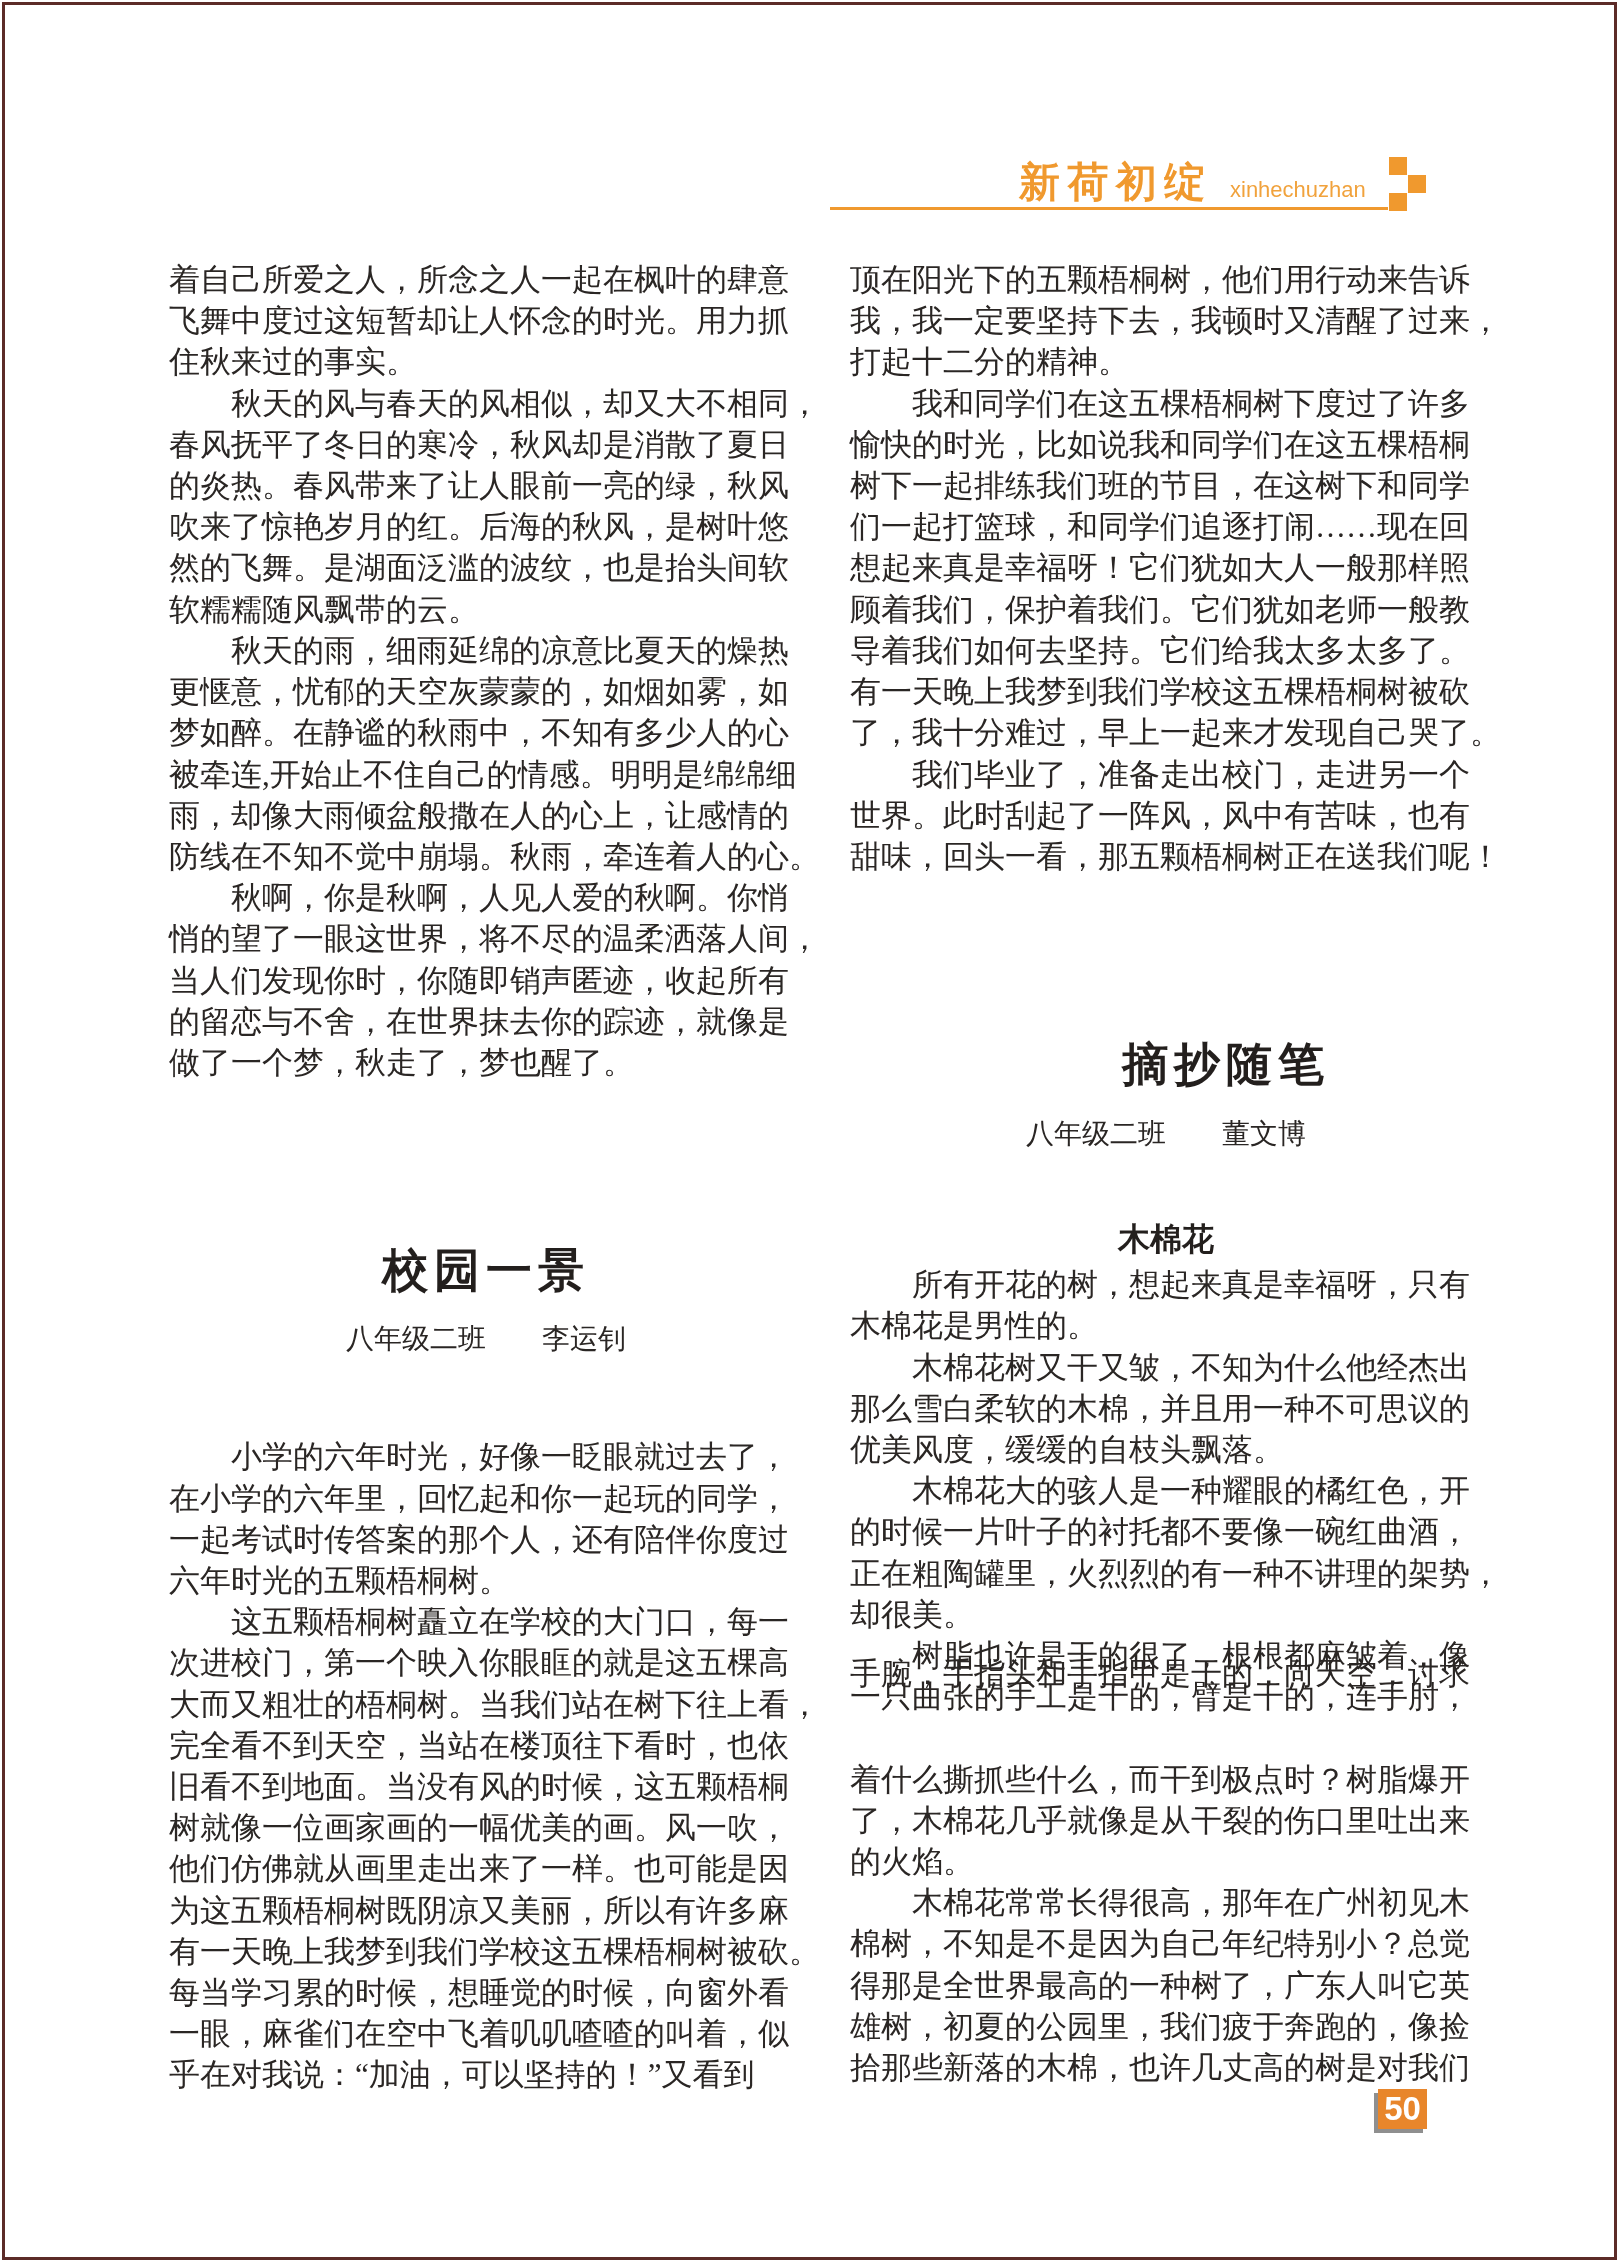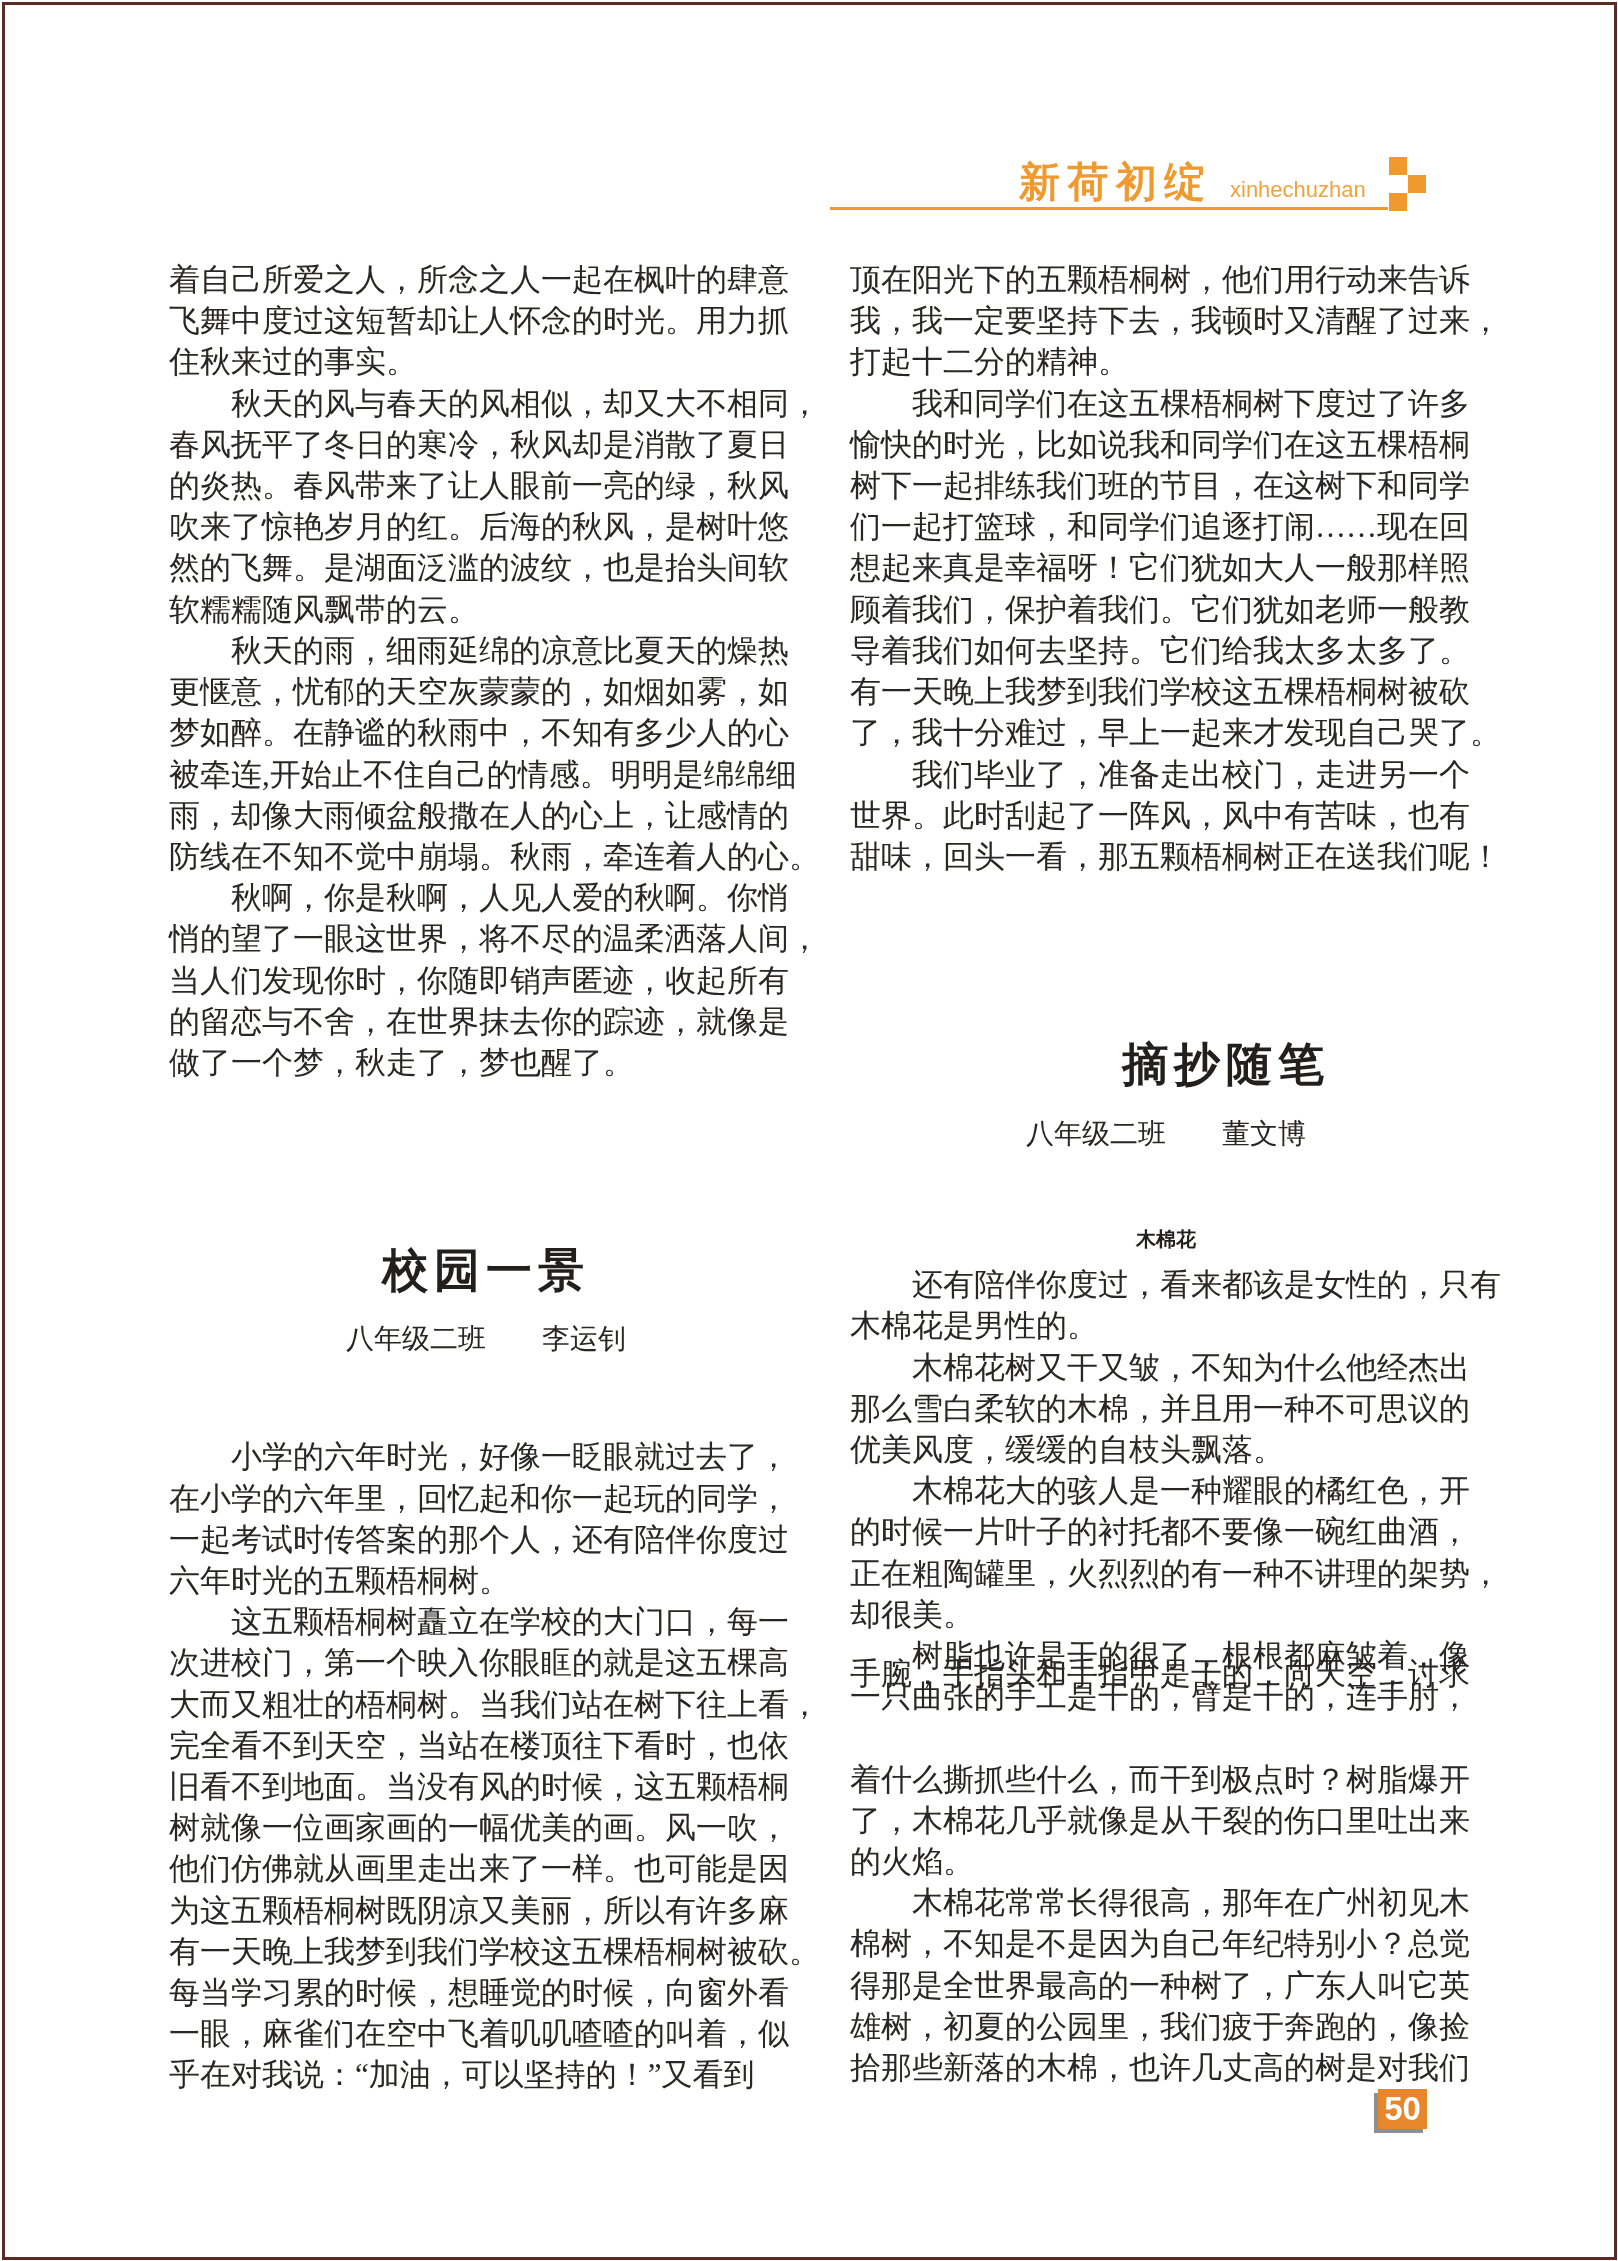--- a/index.html
+++ b/index.html
@@ -71,21 +71,21 @@
   .essay-author{
     position:absolute;
     font-size:28px;
     line-height:32px;
     color:#2a2624;
     white-space:nowrap;
     transform:translateX(-50%);
   }
   .essay-subtitle{
     position:absolute;
-    font-size:20px;
+    font-size:32px;
     line-height:37px;
     font-weight:bold;
     color:#231f1d;
     white-space:nowrap;
     transform:translateX(-50%);
   }
   
   .pagenum-shadow{
     position:absolute;
     left:1374px;top:2093px;
@@ -180,21 +180,21 @@
     <div class="bl rc" style="top:712px">了，我十分难过，早上一起来才发现自己哭了。</div>
     <div class="bl rc" style="top:754px">　　我们毕业了，准备走出校门，走进另一个</div>
     <div class="bl rc" style="top:795px">世界。此时刮起了一阵风，风中有苦味，也有</div>
     <div class="bl rc" style="top:836px">甜味，回头一看，那五颗梧桐树正在送我们呢！</div>
   </div>
 
   <div>
     <div class="essay-title" style="left:1226px;top:1039px">摘抄随笔</div>
     <div class="essay-author" style="left:1166px;top:1118px">八年级二班　　董文博</div>
     <div class="essay-subtitle" style="left:1166px;top:1221px">木棉花</div>
-    <div class="bl rc" style="top:1264px">　　还有陪伴你度过，看来都该是女性的，只有</div>
+    <div class="bl rc" style="top:1264px">　　所有开花的树，想起来真是幸福呀，只有</div>
     <div class="bl rc" style="top:1305px">木棉花是男性的。</div>
     <div class="bl rc" style="top:1347px">　　木棉花树又干又皱，不知为什么他经杰出</div>
     <div class="bl rc" style="top:1388px">那么雪白柔软的木棉，并且用一种不可思议的</div>
     <div class="bl rc" style="top:1429px">优美风度，缓缓的自枝头飘落。</div>
     <div class="bl rc" style="top:1470px">　　木棉花大的骇人是一种耀眼的橘红色，开</div>
     <div class="bl rc" style="top:1511px">的时候一片叶子的衬托都不要像一碗红曲酒，</div>
     <div class="bl rc" style="top:1553px">正在粗陶罐里，火烈烈的有一种不讲理的架势，</div>
     <div class="bl rc" style="top:1594px">却很美。</div>
     <div class="bl rc" style="top:1635px">　　树脂也许是干的很了，根根都麻皱着，像</div>
     <div class="bl rc" style="top:1676px">一只曲张的手工是干的，臂是干的，连手肘，</div>

